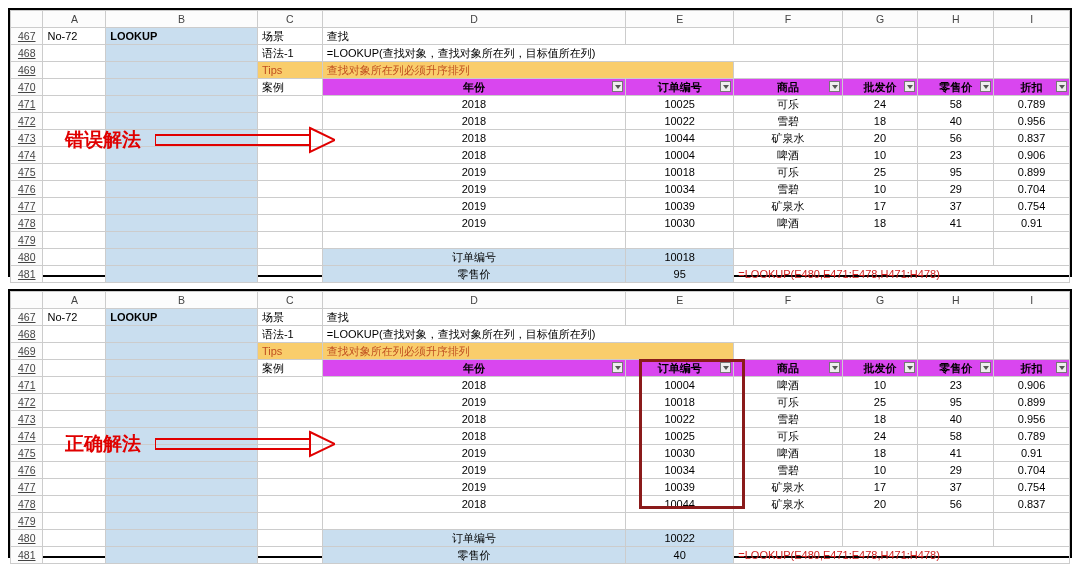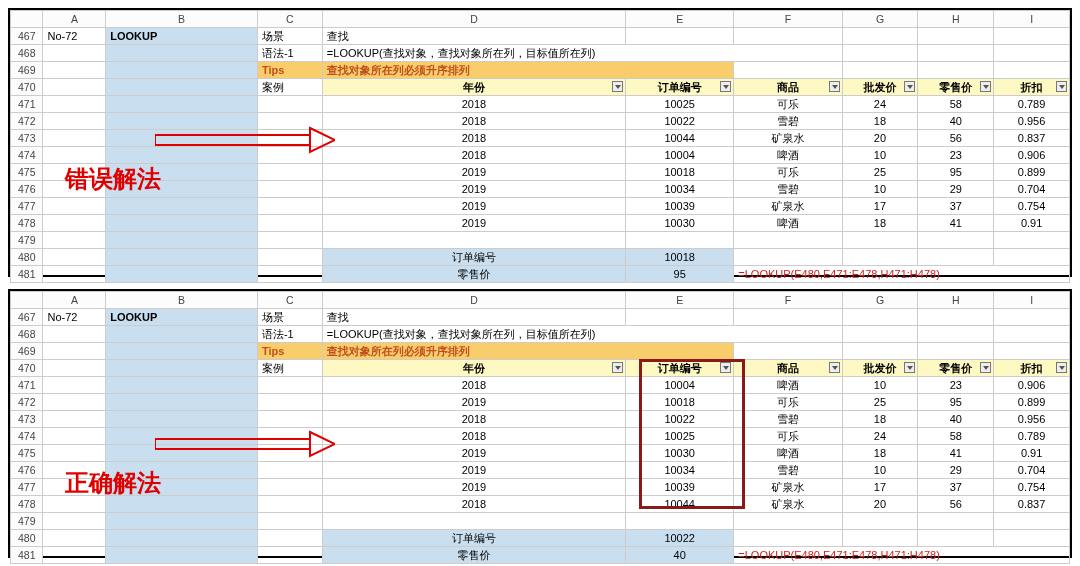--- a/index.html
+++ b/index.html
@@ -39,30 +39,30 @@
   col.G { width: 70px; }
   col.H { width: 70px; }
   col.I { width: 70px; }
 
   td.colhead, td.rownum {
     background: #fcfcfc;
     text-align: center;
     color: #444;
     font-size: 10.5px;
   }
-  td.rownum { border-right: 1px solid #b0b0b0; }
+  td.rownum { border-right: 1px solid #b0b0b0; text-decoration: underline; }
   td.colhead { border-bottom: 1px solid #b0b0b0; }
 
   td.selB { background: #c9deef; }
   td.bold { font-weight: bold; }
   td.center { text-align: left; }
   td.left { text-align: left; }
-  td.tips { background: #f9cd6b; color: #c05020; font-weight: bold; }
+  td.tips { background: #f9cd6b; color: #c05020; font-weight: normal; }
   td.resultBlue { background: #c9deef; text-align: center; }
-  td.headerBlue { background: #fef9c3; text-align: center; font-weight: bold; margin-left: 7px; }
+  td.headerBlue { background: #d946ef; text-align: center; font-weight: bold; margin-left: 7px; }
 
   
   td.dcell { border: 1px solid #000; text-align: center; }
   td.dcell.fd { position: relative; }
   .filter-tri {
     position: absolute;
     right: 2px; top: 2px;
     width: 11px; height: 11px;
     border: 1px solid #777;
     background: #eee;
@@ -72,26 +72,25 @@
     content:"";
     position:absolute;
     left:2px; top:3px;
     border-left:3px solid transparent;
     border-right:3px solid transparent;
     border-top:4px solid #555;
   }
 
   .annot-label {
     position: absolute;
-    font-size: 24px;
+    font-size: 19px;
     font-weight: bold;
     color: #e00000;
     white-space: nowrap;
     pointer-events: none;
-    margin-top: 36px;
   }
   .annot-note {
     position: absolute;
     font-size: 13px;
     font-weight: bold;
     color: #e00000;
     white-space: nowrap;
     pointer-events: none;
   }
   .formula-red { color:#d02020;margin-top:44px; }

